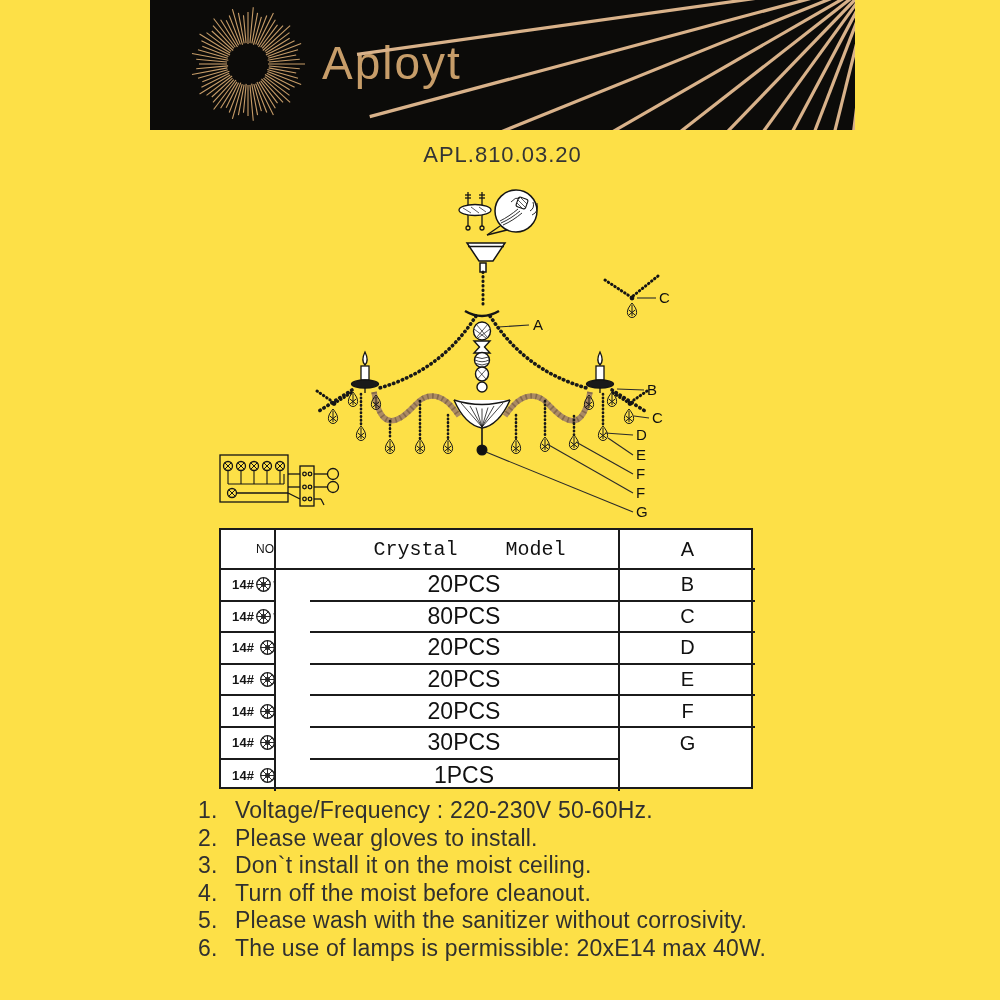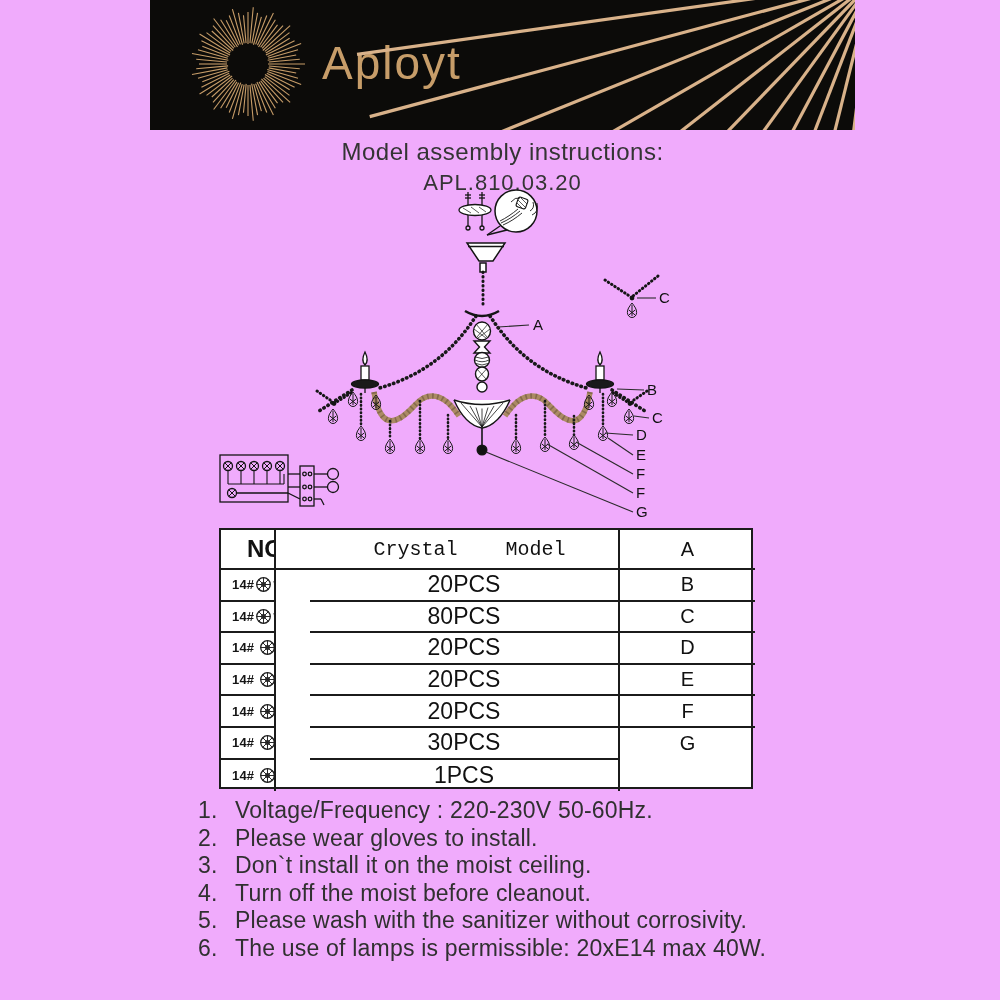--- a/index.html
+++ b/index.html
@@ -1,16 +1,16 @@
 <!DOCTYPE html>
 <html><head>
 <meta charset="utf-8">
 <style>
   html,body{margin:0;padding:0;background:#ffffff;}
-  .page{position:relative;width:1000px;height:1000px;background:#f0abfc;overflow:hidden;
+  .page{position:relative;width:1000px;height:1000px;background:#fde047;overflow:hidden;
         font-family:"Liberation Sans",sans-serif;color:#2c2c2c;}
 
   
   .banner{position:absolute;left:150px;top:0;width:705px;height:130px;background:#0c0b09;overflow:hidden;}
   .starburst{position:absolute;left:32px;top:-2px;width:132px;height:132px;}
   .brand{position:absolute;left:172px;top:36px;font-size:46px;letter-spacing:2px;color:#c79d69;}
   .corner-rays{position:absolute;left:0;top:0;width:705px;height:130px;}
 
   
   .title-block{position:absolute;left:150px;top:138px;width:705px;text-align:center;}
@@ -23,21 +23,21 @@
 
   
   .ptable{position:absolute;left:219px;top:528px;width:534px;height:261px;
           display:grid;grid-template-columns:55px 344px 135px;
           grid-template-rows:40px repeat(7,31.6px);
           border:2px solid #1b1b1b;box-sizing:border-box;background:#fff;}
   .cell{border-right:2px solid #1b1b1b;border-bottom:2px solid #1b1b1b;
         display:flex;align-items:center;justify-content:center;box-sizing:border-box;overflow:hidden;}
   .cell:nth-child(3n){border-right:none;}
   .cell.lastrow{border-bottom:none;}
-  .h-no{font-size:24px;font-weight:700;color:#111;padding-left:35px;}
+  .h-no{font-size:12px;font-weight:400;color:#111;padding-left:35px;}
   .h-model{font-family:"Liberation Mono",monospace;font-size:20px;color:#111;white-space:pre;padding-left:45px;}
   .h-qty{font-family:"Liberation Mono",monospace;font-size:14.5px;color:#111;}
   .c-no{font-size:20px;font-weight:500;color:#111;}
   .c-model{justify-content:flex-start;padding-left:11px;font-size:13px;font-weight:700;color:#151515;
            white-space:pre;letter-spacing:.2px;}
   .c-model .sym{display:inline-flex;vertical-align:-3px;margin:0 1px;}
   .c-qty{font-family:Liberation Sans, sans-serif;font-size:23px;color:#111;margin-left:34px;}
 
   
   .instructions{position:absolute;left:198px;top:797px;width:660px;}
@@ -132,21 +132,20 @@
         <line x1="722" y1="-18" x2="312.2344081245046" y2="302.1439671693424" stroke="#d9b28a" stroke-width="3.2"></line>
         <line x1="722" y1="-18" x2="271.66679003209185" y2="241.99999999999994" stroke="#d9b28a" stroke-width="3.2"></line>
         <line x1="722" y1="-18" x2="239.86439562527062" y2="176.79542857627436" stroke="#d9b28a" stroke-width="3.2"></line>
         <line x1="722" y1="-18" x2="219.71857032968455" y2="116.58590345331092" stroke="#d9b28a" stroke-width="3.2"></line>
         <line x1="722" y1="-18" x2="207.06060425438352" y2="54.37001249923419" stroke="#d9b28a" stroke-width="3.2"></line>
         <line x1="722" y1="-18" x2="202.07919851867655" y2="-8.924748652612612" stroke="#d9b28a" stroke-width="3.2"></line>
       </svg>
   </div>
 
   <div class="title-block">
-    <div class="title-line1">Model assembly instructions:</div>
     <div class="title-line2">APL.810.03.20</div>
   </div>
 
   <svg class="diagram" viewBox="0 0 520 340">
     <g fill="none" stroke="#151515" stroke-width="1.3">
 
       <line x1="288" y1="4" x2="288" y2="38"></line>
         <line x1="302" y1="4" x2="302" y2="38"></line>
       <line x1="285" y1="7" x2="291" y2="7"></line>
         <line x1="285" y1="10" x2="291" y2="10"></line>

